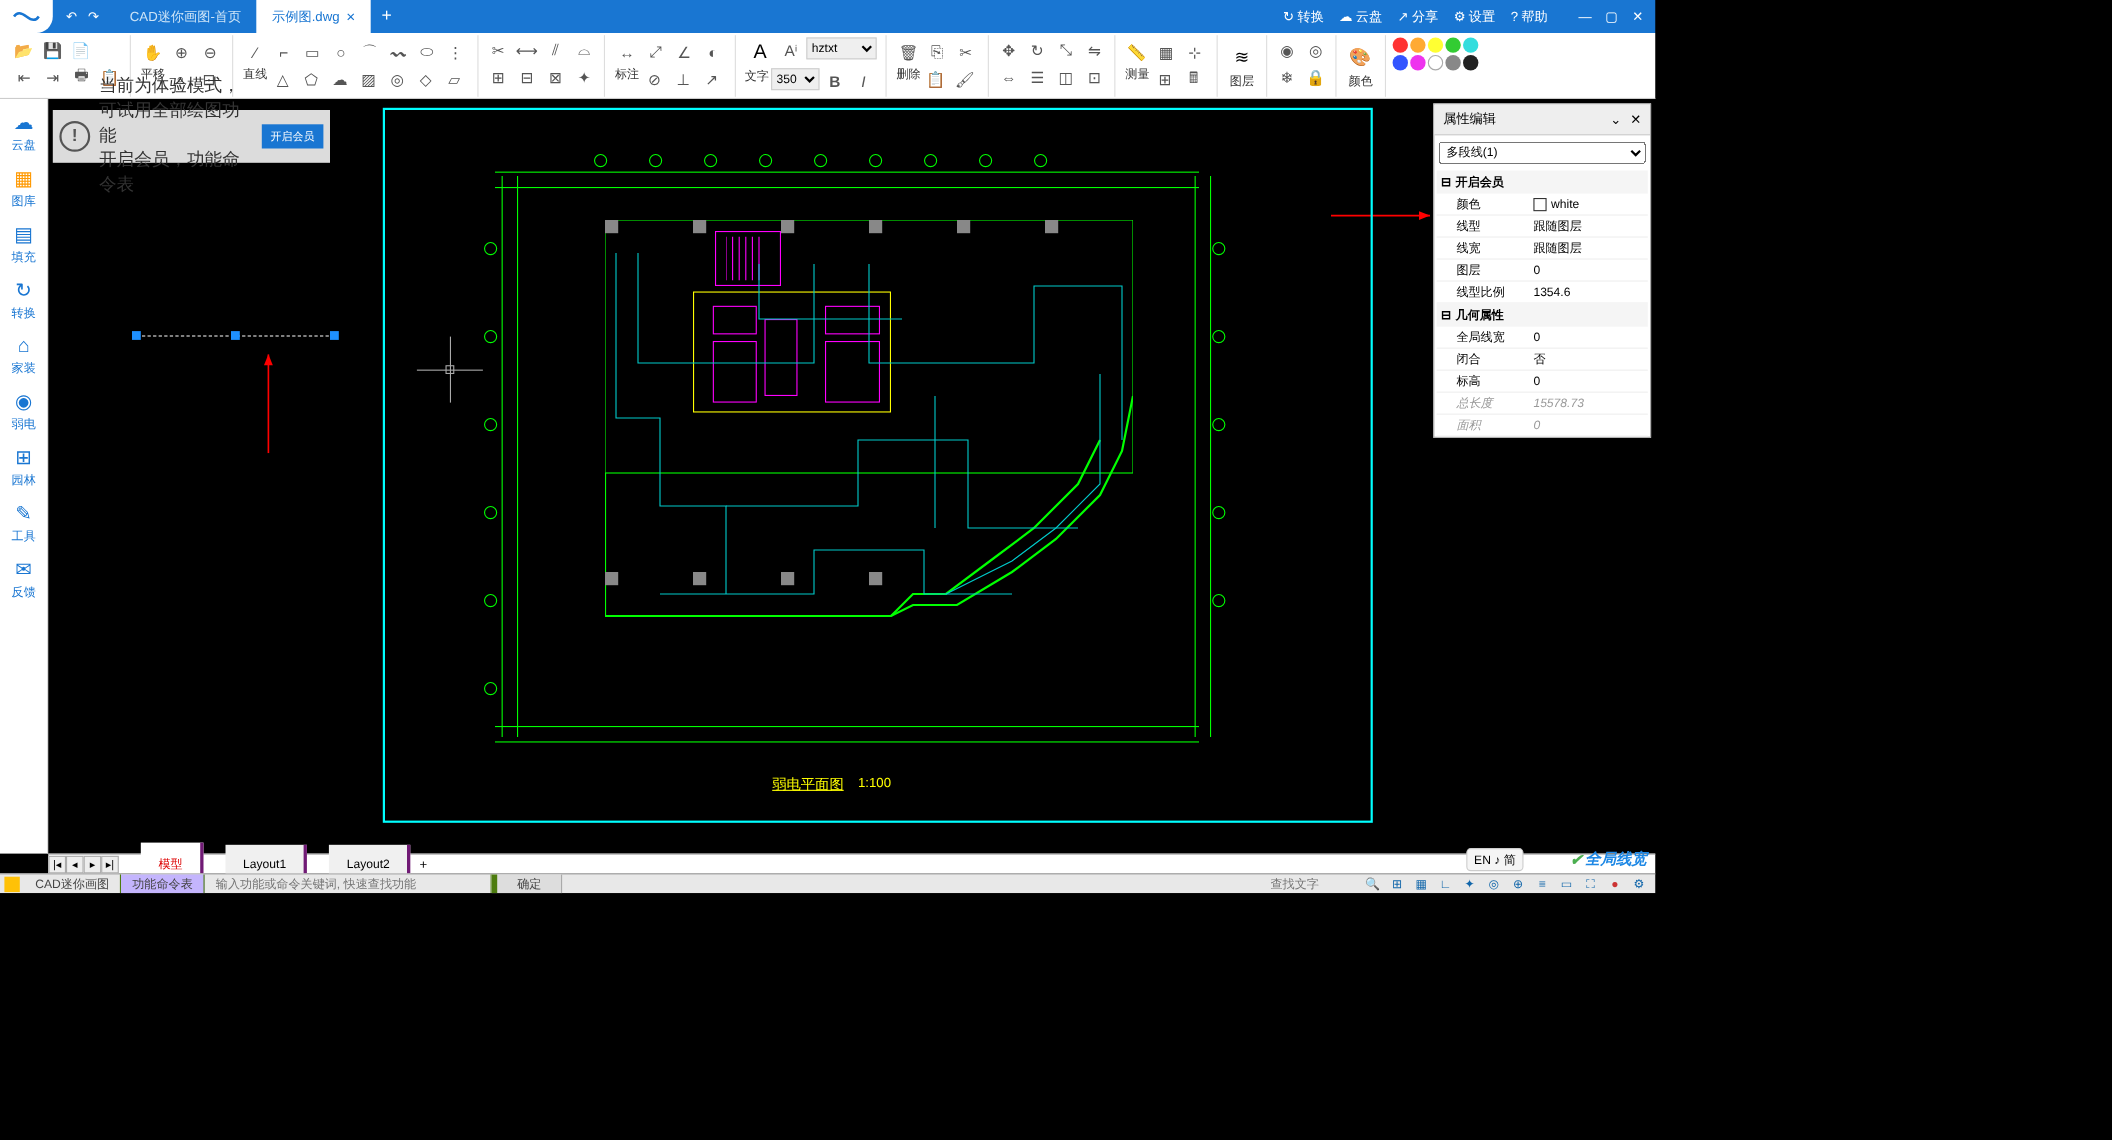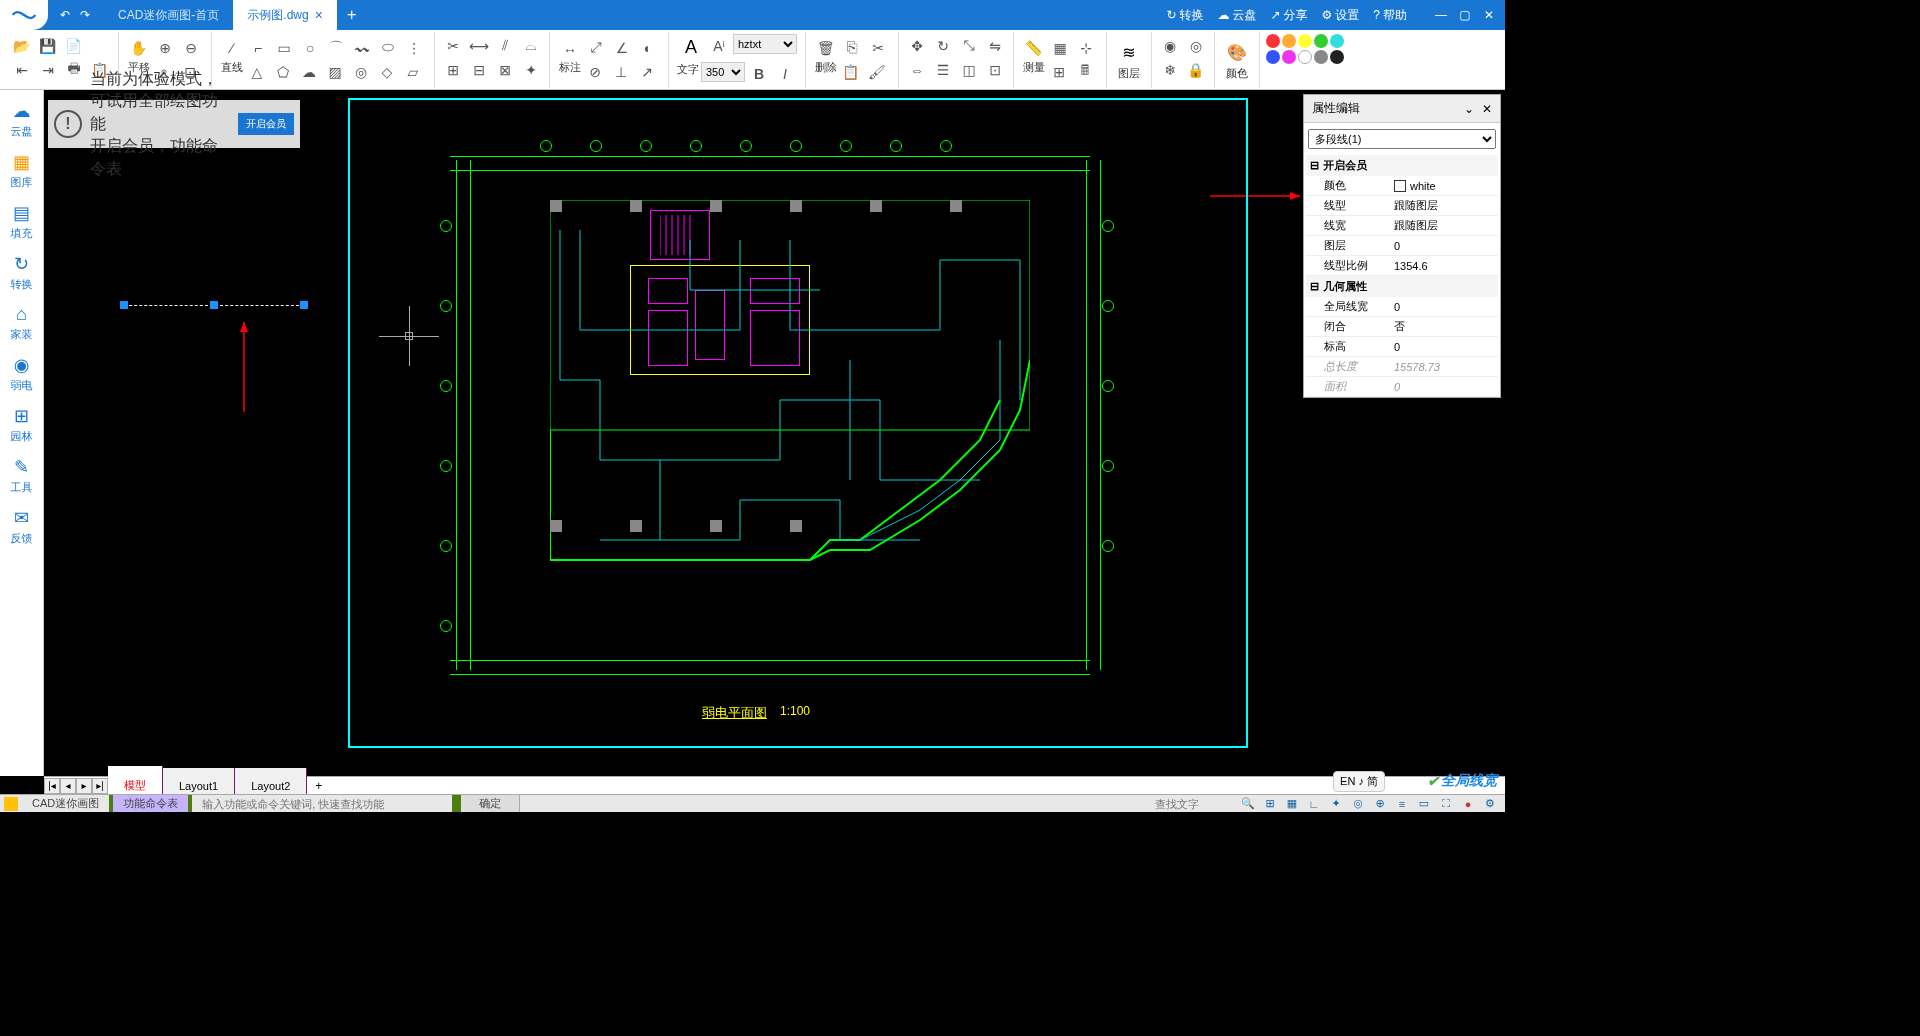--- a/index.html
+++ b/index.html
@@ -70,28 +70,28 @@
 .props-row { display: flex; font-size: 11px; border-bottom: 1px solid #eee; }
 .props-key { width: 84px; padding: 2px 6px 2px 18px; }
 .props-val { flex: 1; padding: 2px 4px; display: flex; align-items: center; gap: 4px; }
 .color-chip { width: 12px; height: 12px; border: 1px solid #333; background: #fff; }
 .props-row.disabled { color: #999; font-style: italic; }
 
 
 .btabs { position: absolute; left: 44px; bottom: 18px; height: 18px; background: #fff; display: flex; align-items: center; width: calc(100% - 44px); border-top: 1px solid #aaa; }
 .navset { display: flex; }
 .navset div { width: 16px; height: 16px; border: 1px solid #aaa; display:flex; align-items:center; justify-content:center; font-size:10px; cursor:pointer; background:#eee; }
-.btab { padding: 12px 16px; font-size: 11px; border-right: 1px solid #701a75; cursor: pointer; background: #f0f0f0; }
+.btab { padding: 12px 16px; font-size: 11px; border-right: 3px solid #701a75; cursor: pointer; background: #f0f0f0; margin-left: 20px; }
 .btab.active { background: #fff; color: #d00; }
 .btab-add { padding: 2px 8px; font-size: 12px; cursor: pointer; }
 
 
 .statusbar { position: absolute; left: 0; bottom: 0; width: 100%; height: 18px; background: #e8e8e8; display: flex; align-items: center; font-size: 11px; color: #444; border-top: 1px solid #aaa; }
 .sb-appico { width: 14px; height: 14px; background: #ffc107; margin: 0 4px; }
-.sb-seg { padding: 0 10px; border-right: 4px solid #4d7c0f; height: 100%; display: flex; align-items: center; }
+.sb-seg { padding: 0 10px; border-right: 1px solid #4d7c0f; height: 100%; display: flex; align-items: center; }
 .sb-input { border: none; background: transparent; font-size: 11px; width: 240px; color:#888; }
 .sb-btn { padding: 0 18px; background: #ddd; border-left:5px solid #4d7c0f; border-right:1px solid #aaa; height:100%; display:flex; align-items:center; }
 .sb-right { margin-left: auto; display: flex; align-items: center; gap: 4px; padding-right: 6px; }
 .sb-ricon { width: 18px; height: 16px; display: flex; align-items: center; justify-content: center; color: #16a; cursor: pointer; }
 .lang-badge { position: absolute; right: 120px; bottom: 20px; background: #f5f5f5; border: 1px solid #ccc; border-radius: 4px; padding: 2px 6px; font-size: 11px; z-index: 20; }
 .watermark { position: absolute; right: 8px; bottom: 22px; color: #1e88e5; font-size: 14px; font-style: italic; font-weight: bold; z-index: 5; display:flex; align-items:center; gap:2px; }
 
 svg { display: block; }
 </style>
 </head>

